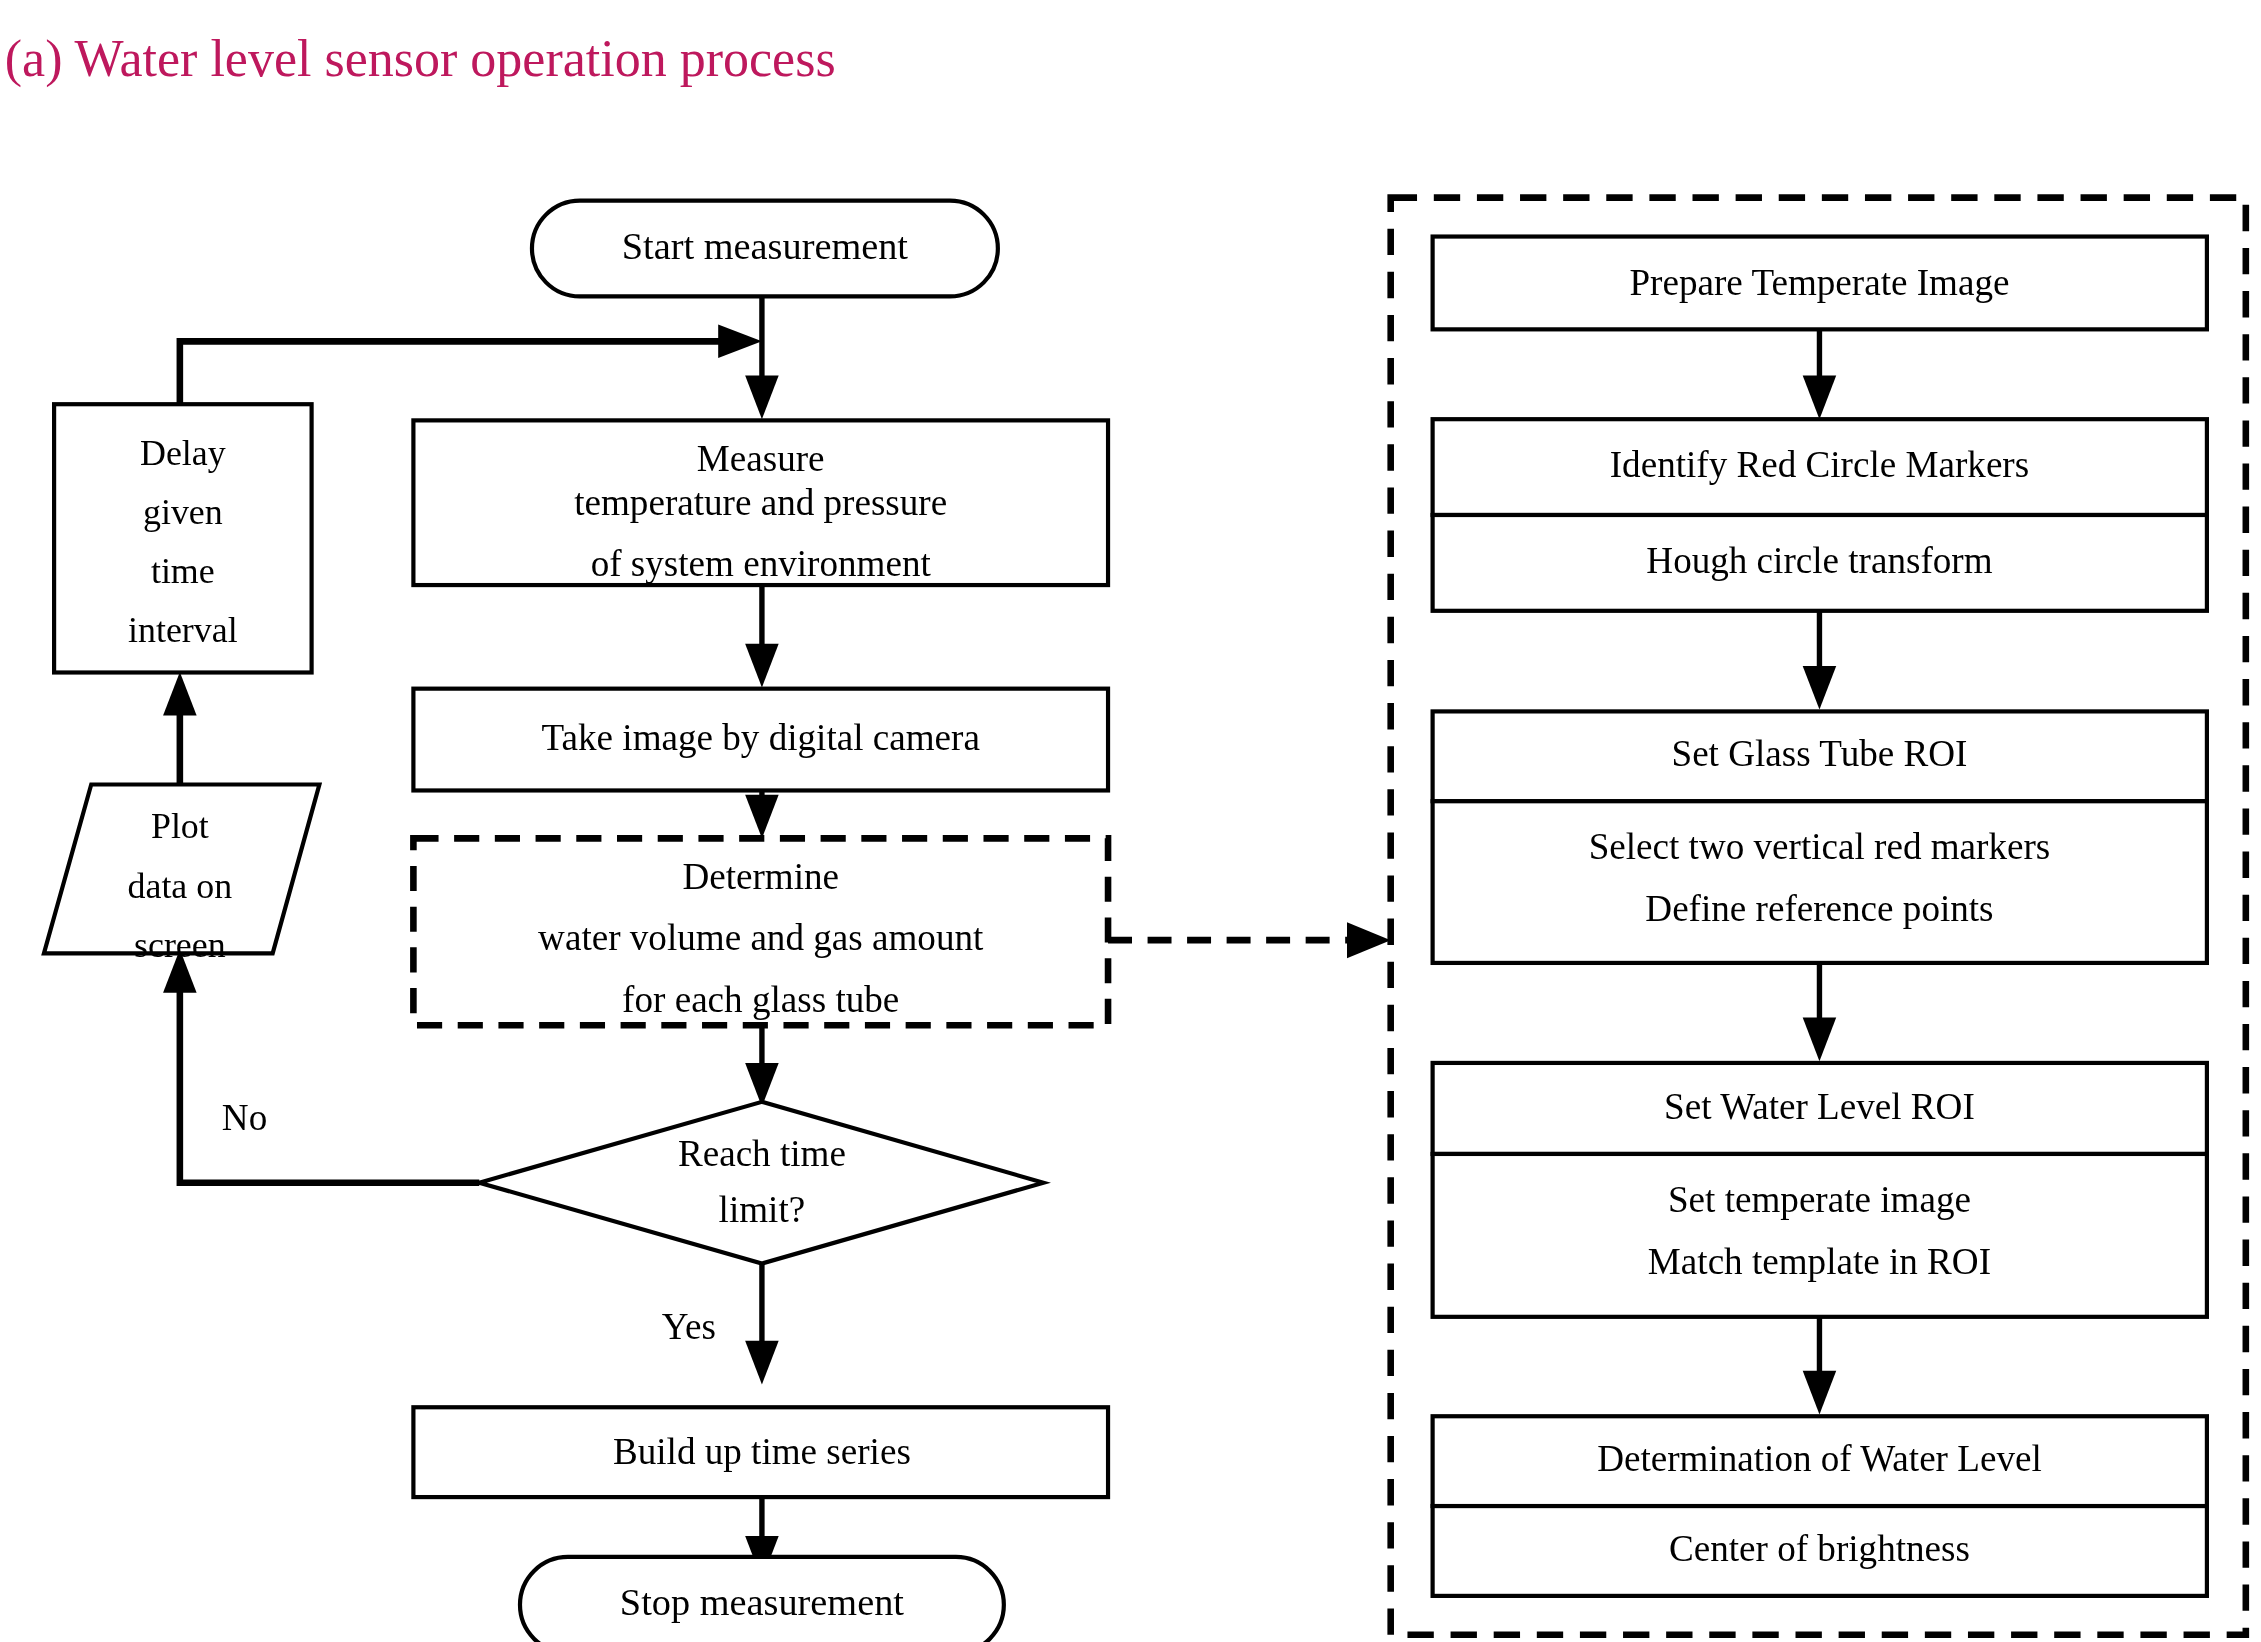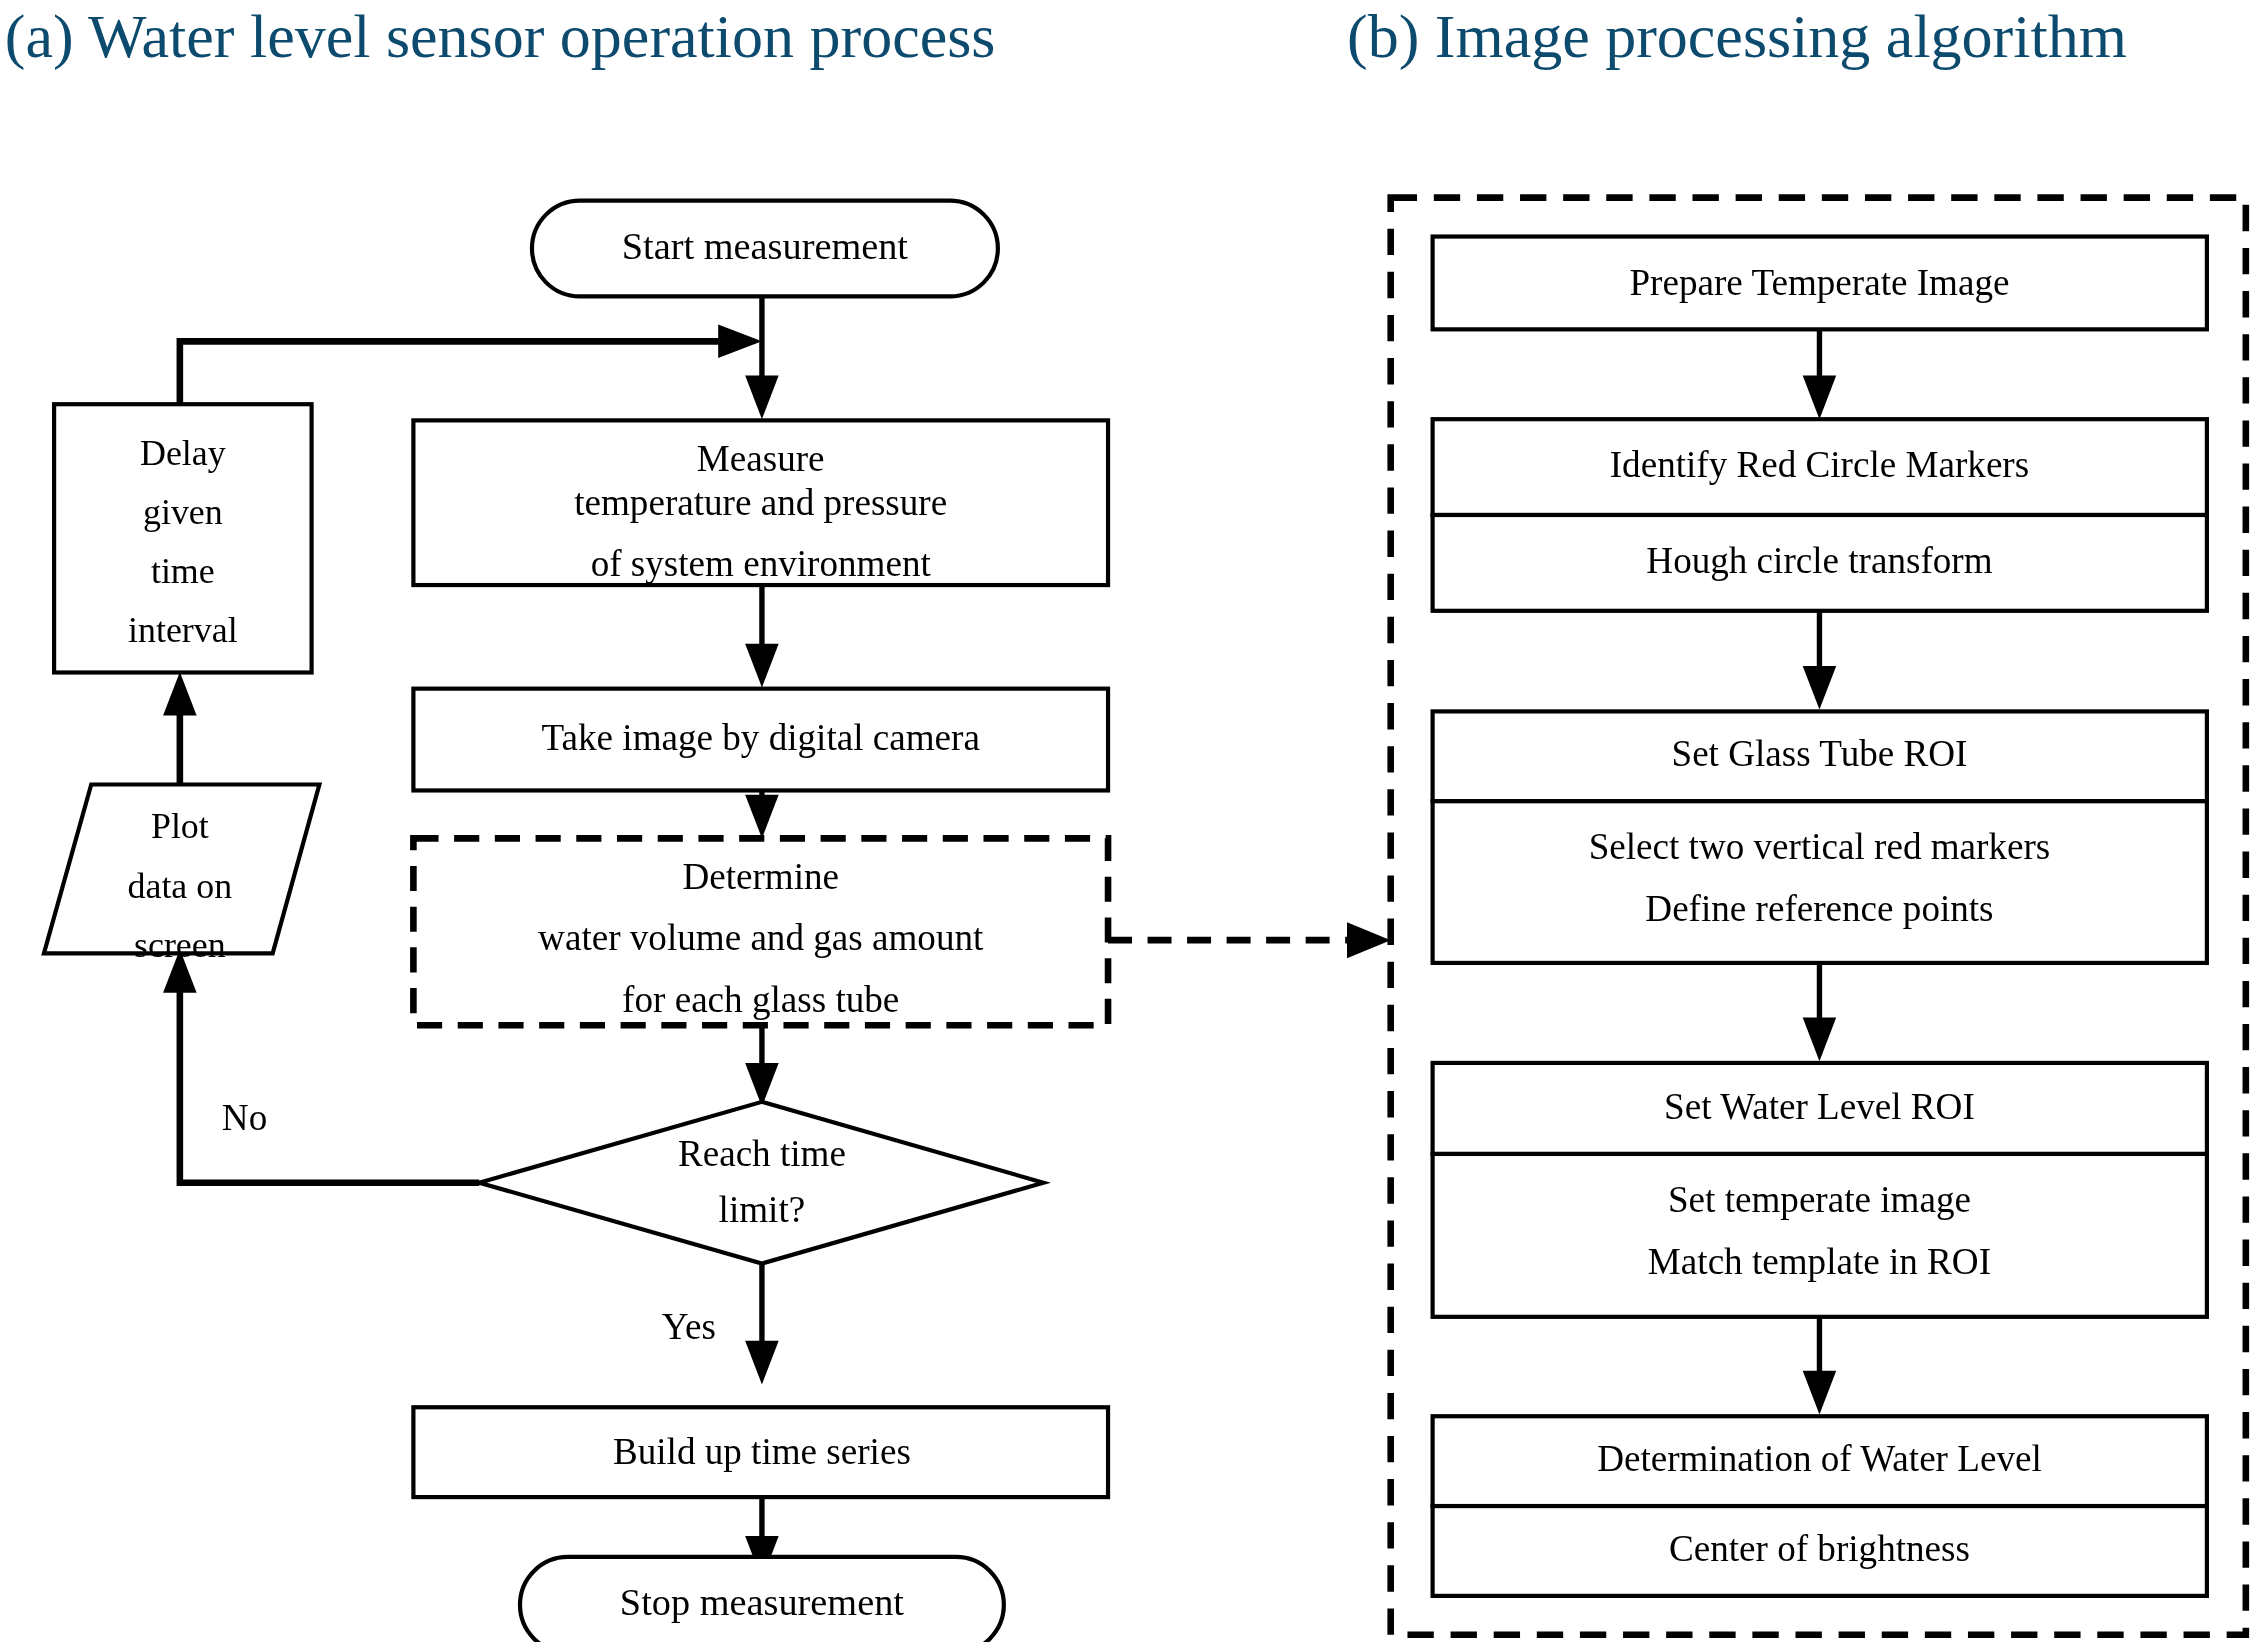--- a/index.html
+++ b/index.html
@@ -13,23 +13,24 @@
     height: 1642px;
     background: #ffffff;
     overflow: hidden;
     font-family: "Liberation Serif", "DejaVu Serif", serif;
     color: #000000;
   }
   .panel-title {
     position: absolute;
     white-space: nowrap;
     font-family: "Liberation Serif", "DejaVu Serif", serif;
-    font-size: 62px;
+    font-size: 52px;
     line-height: 1.0;
-    color: #0c4a6e;
+    color: #be185d;
+    margin-top: 28px;
   }
   #title-a { left: 4.8px;  top: 4.8px; }
   #title-b { left: 1347px; top: 4.8px; }
 
   svg#flow {
     position: absolute;
     left: 0;
     top: 0;
     width: 2261px;
     height: 1642px;
@@ -78,21 +79,20 @@
   .lbl-62 { font-size: 62px; }
   .lbl-64 { font-size: 64px; }
 </style>
 </head>
 <body>
 
 <div id="page">
 
   <div class="panel-title" id="title-a">(a)  Water level sensor operation process</div>
 
-  <div class="panel-title" id="title-b">(b)   Image processing algorithm</div>
 
   <svg id="flow" viewBox="0 0 3775 2742">
 
     <path class="conn-thick" d="M 800 1975 L 300 1975 L 300 1640"></path>
     <polygon class="arrowhead" points="300,1585 272,1658 328,1658"></polygon>
 
     <path class="conn-thick" d="M 300 1310 L 300 1180"></path>
     <polygon class="arrowhead" points="300,1122 272,1195 328,1195"></polygon>
 
     <path class="conn-thick" d="M 300 675 L 300 570 L 1215 570"></path>

